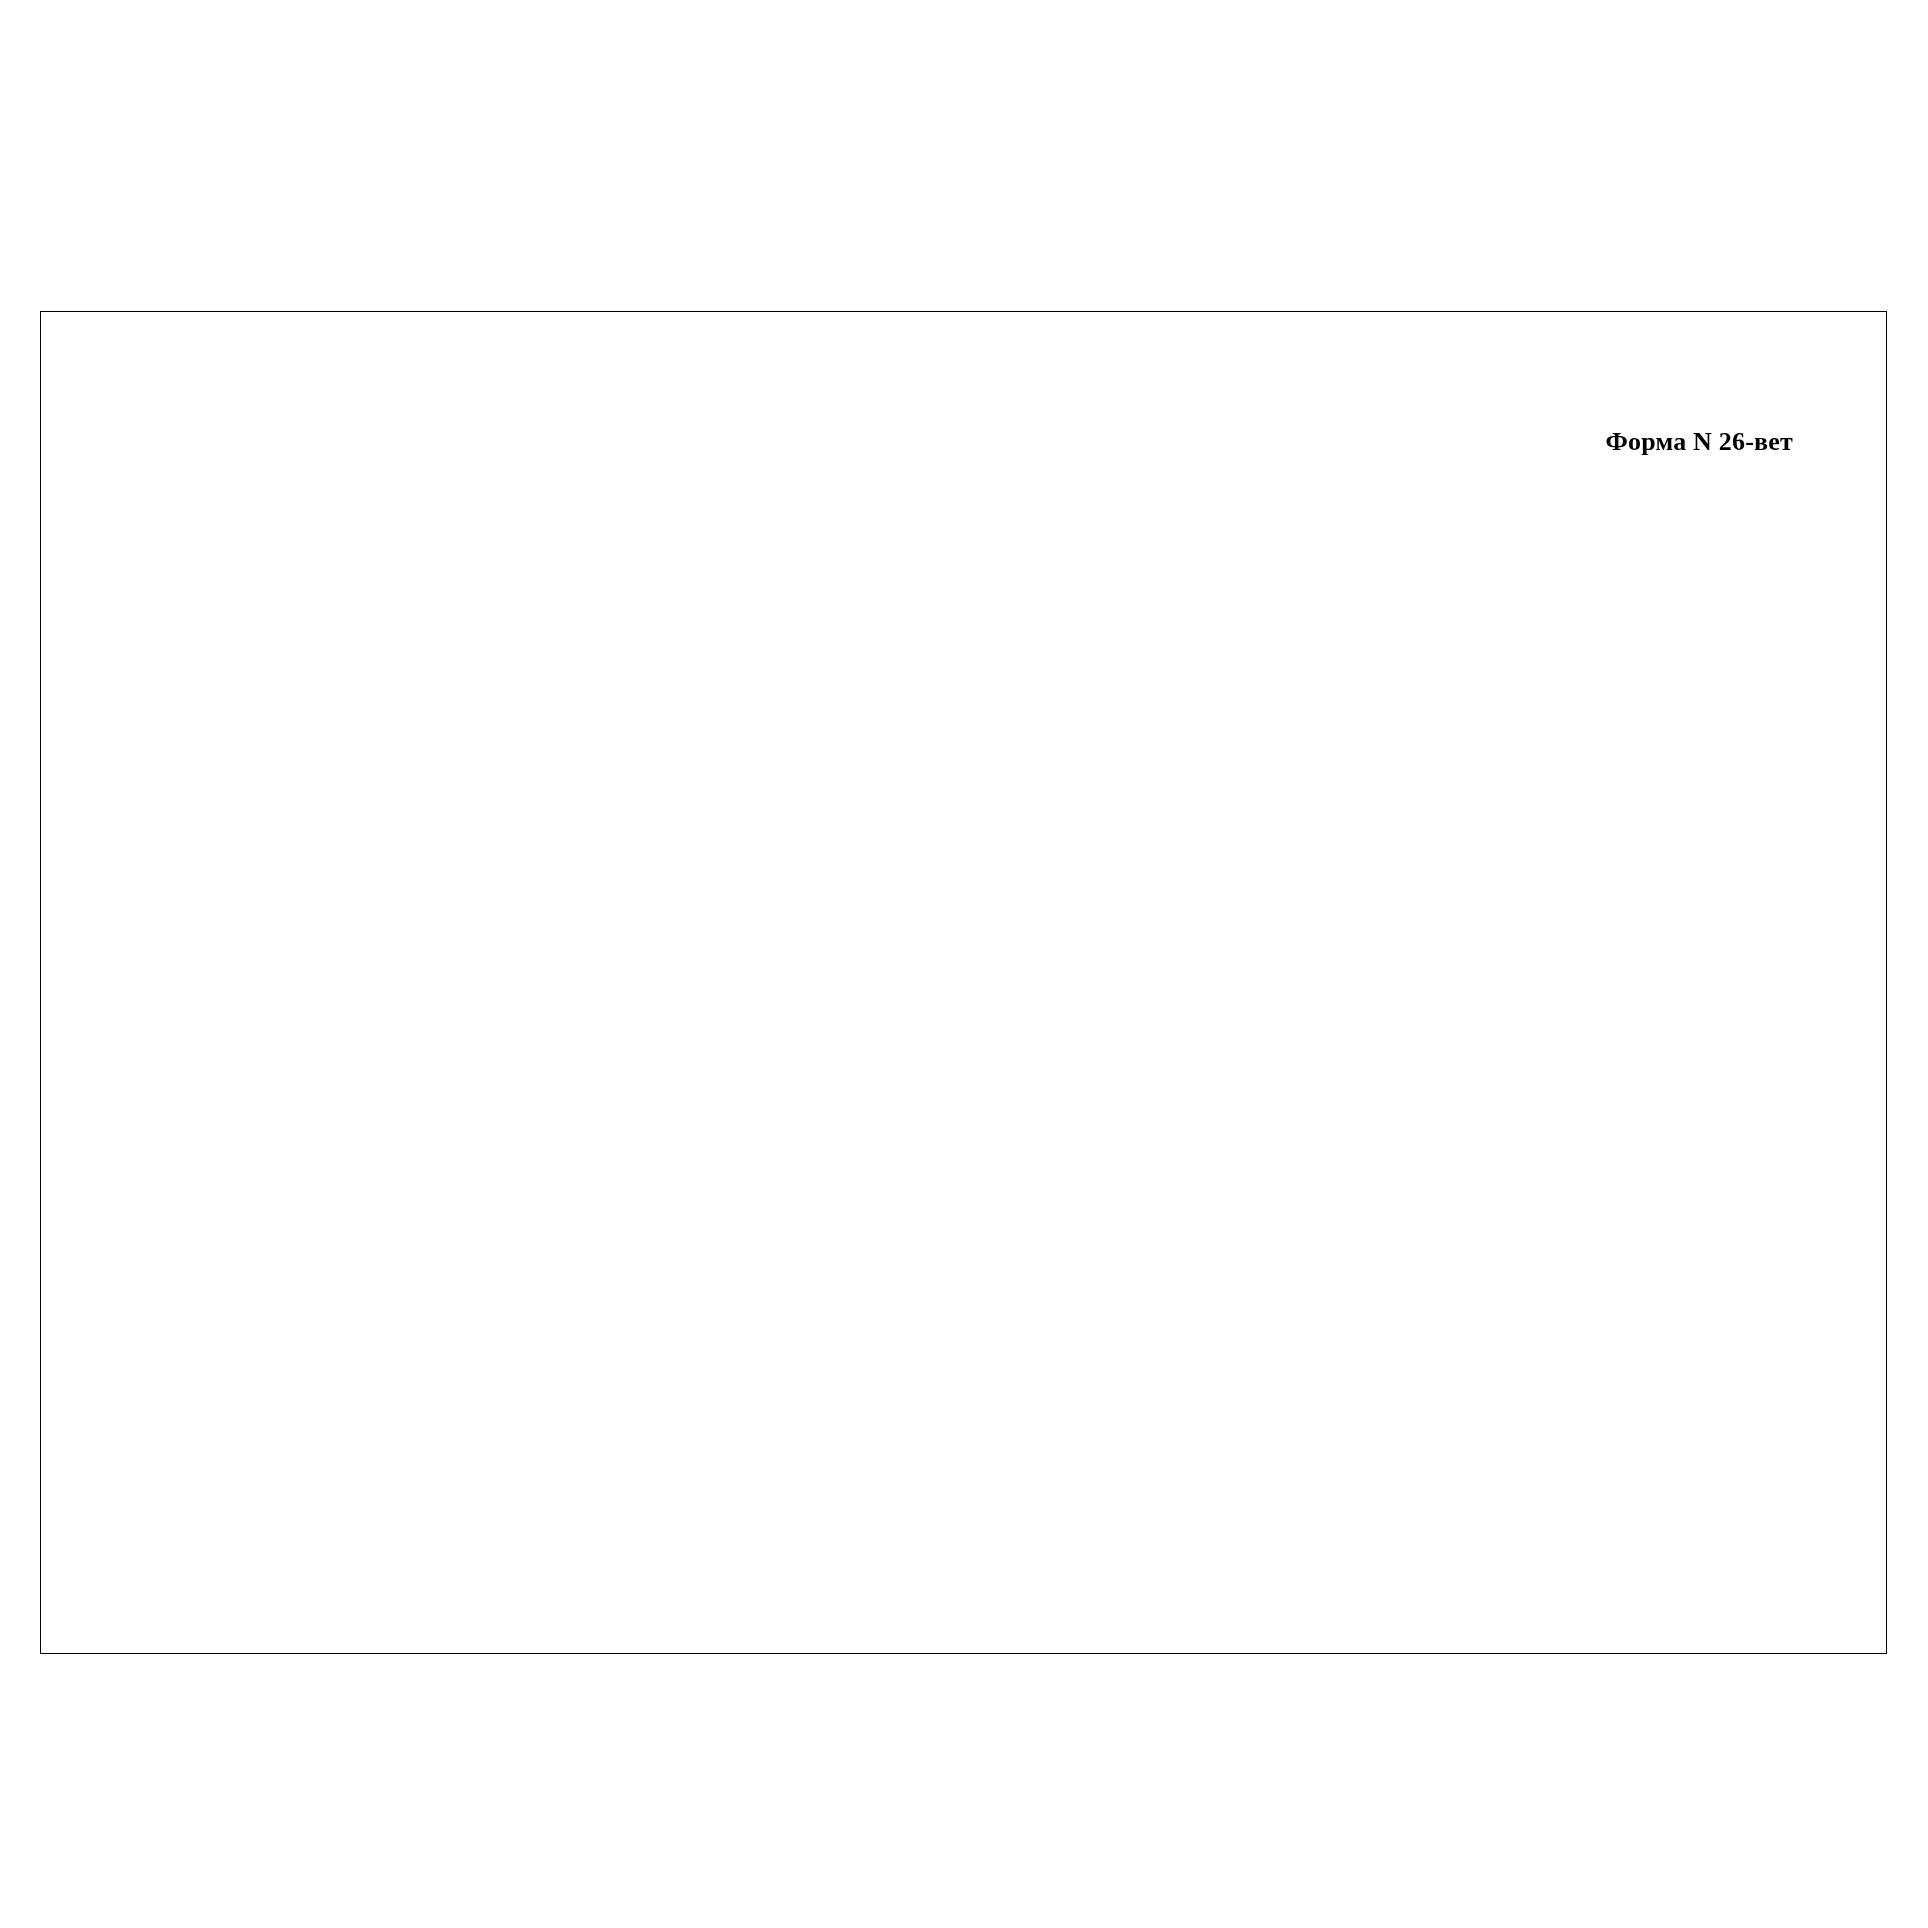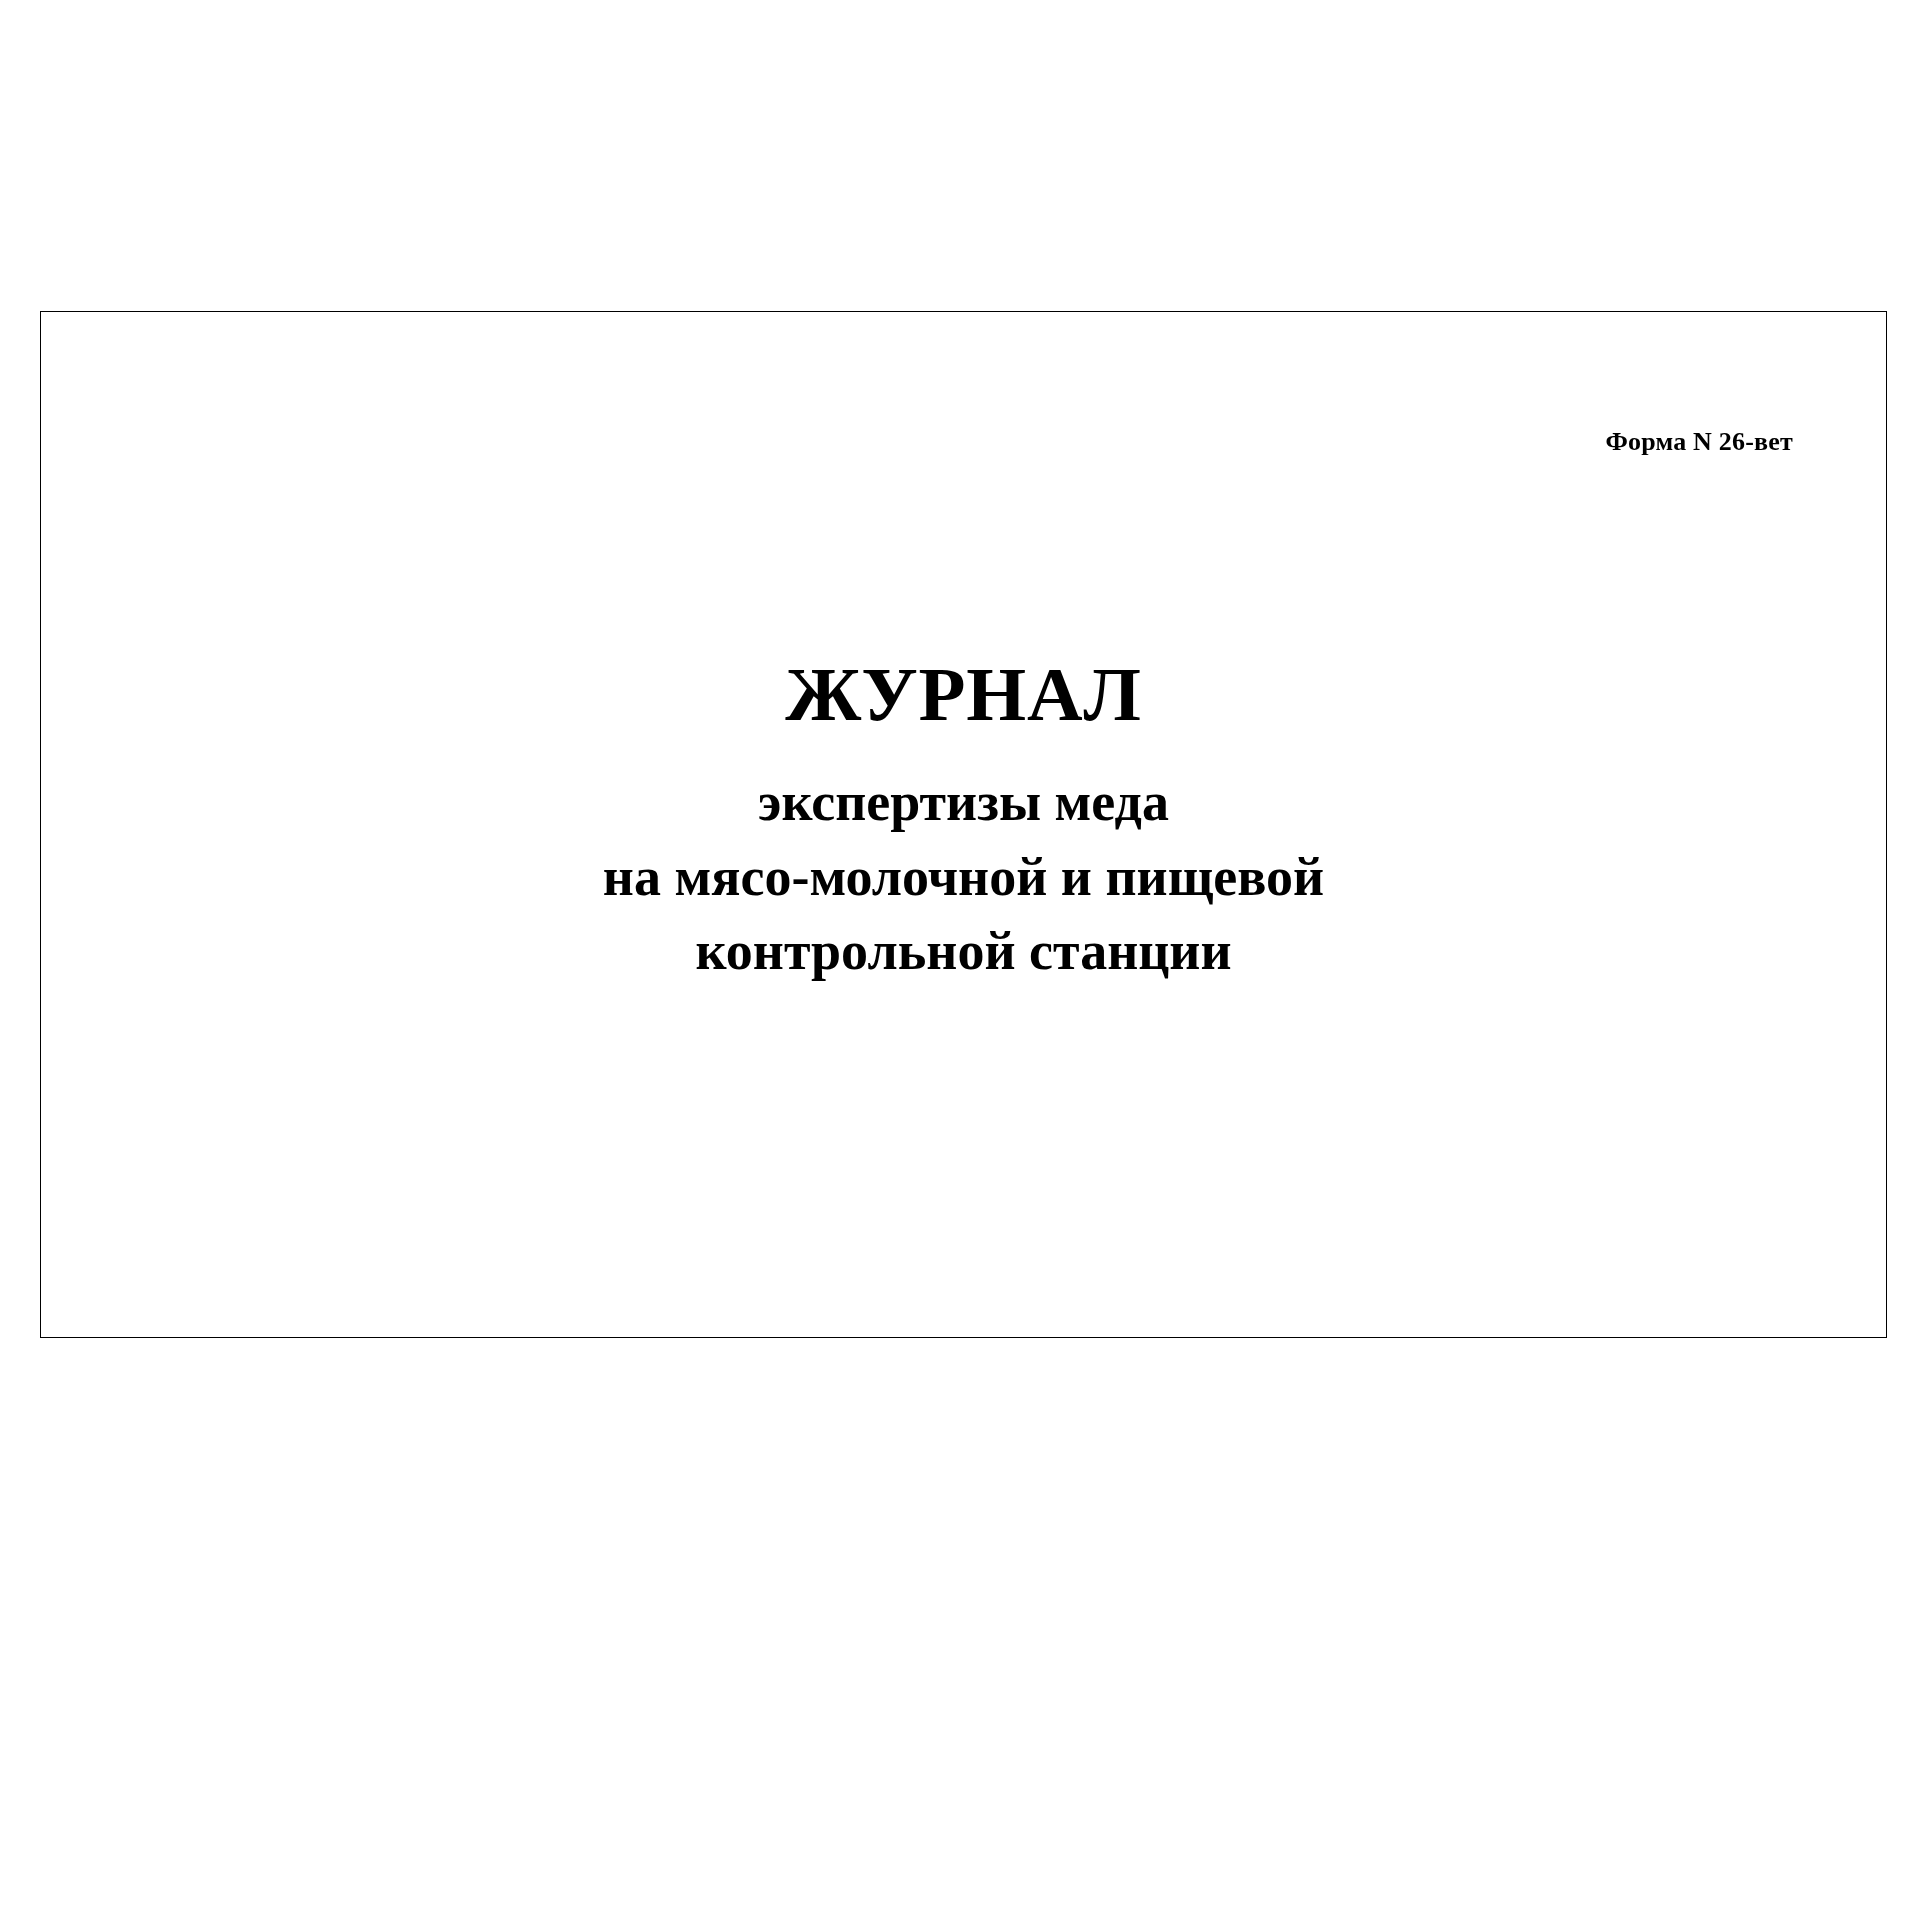--- a/index.html
+++ b/index.html
@@ -12,21 +12,21 @@
     height: 1929px;
     font-family: "Liberation Serif", serif;
     color: #000000;
     overflow: hidden;
   }
   .page {
     position: absolute;
     left: 40px;
     top: 311px;
     width: 1847px;
-    height: 1027px;
+    height: 1343px;
     border: 1.6px solid #000000;
     box-sizing: border-box;
     background: #ffffff;
   }
   .form-code {
     position: absolute;
     right: 93px;
     top: 115px;
     font-family: "Liberation Serif", serif;
     font-weight: bold;
@@ -59,23 +59,15 @@
     white-space: nowrap;
   }
 </style>
 </head>
 <body>
 
 <div class="page">
 
   <div class="form-code">Форма N 26-вет</div>
 
-  <div class="title-block">
-    <div class="title-main">ЖУРНАЛ</div>
-    <div class="title-sub">
-      <div>экспертизы меда</div>
-      <div>на мясо-молочной и пищевой</div>
-      <div>контрольной станции</div>
-    </div>
-  </div>
 
 </div>
 
 
 </body></html>

